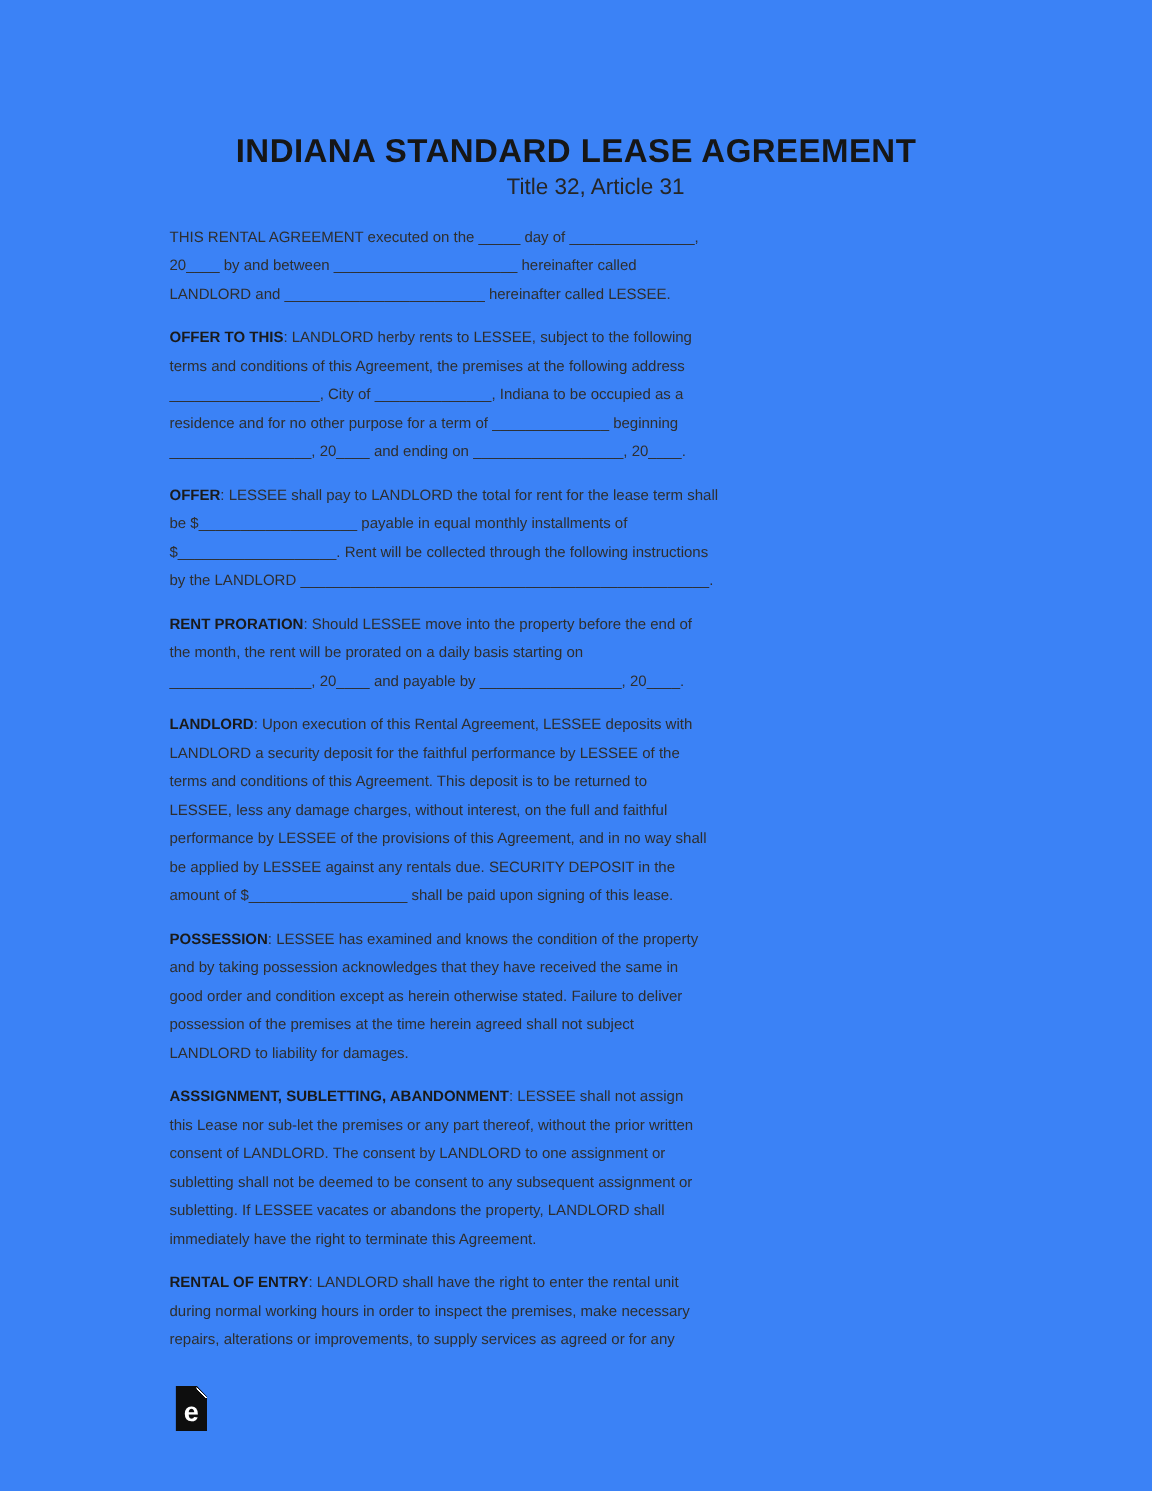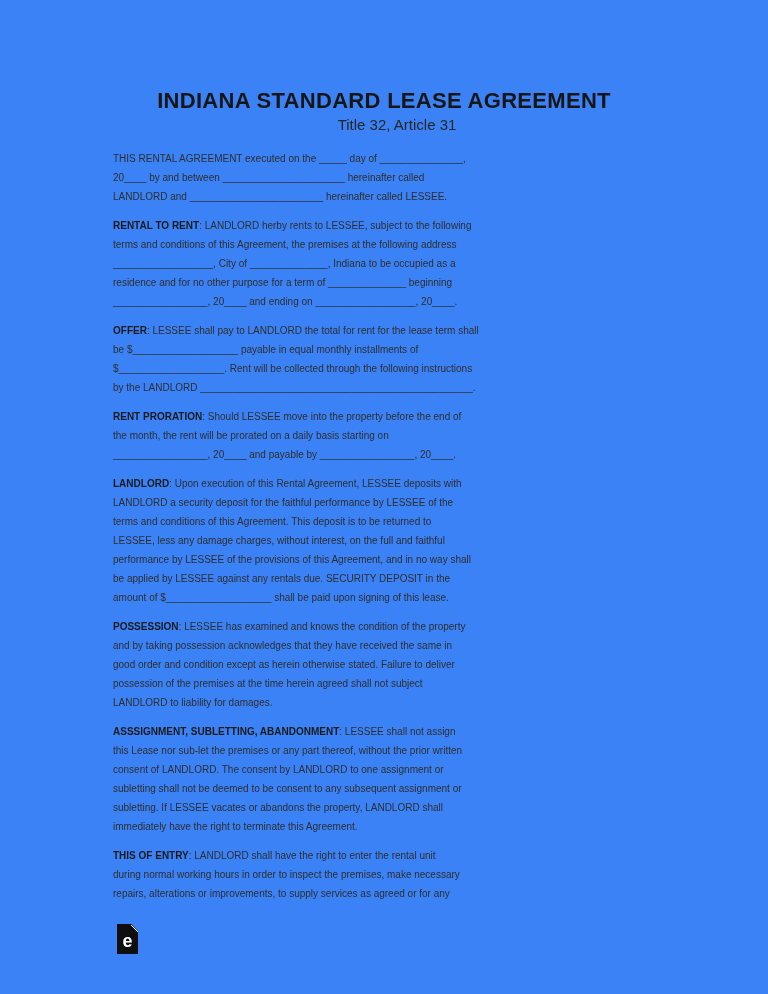--- a/index.html
+++ b/index.html
@@ -85,21 +85,21 @@
 
   <h1 class="doc-title">INDIANA STANDARD LEASE AGREEMENT</h1>
   <div class="doc-subtitle">Title 32, Article 31</div>
 
   <div class="content">
 
     <p class="para"><strong></strong><span>THIS RENTAL AGREEMENT executed on the _____ day of _______________,
 20____ by and between ______________________ hereinafter called
 LANDLORD and ________________________ hereinafter called LESSEE.</span></p>
 
-    <p class="para"><strong>RENTAL TO RENT</strong><span>: LANDLORD herby rents to LESSEE, subject to the following
+    <p class="para"><strong>OFFER TO THIS</strong><span>: LANDLORD herby rents to LESSEE, subject to the following
 terms and conditions of this Agreement, the premises at the following address
 __________________, City of ______________, Indiana to be occupied as a
 residence and for no other purpose for a term of ______________ beginning
 _________________, 20____ and ending on __________________, 20____.</span></p>
 
     <p class="para"><strong>OFFER</strong><span>: LESSEE shall pay to LANDLORD the total for rent for the lease term shall
 be $___________________ payable in equal monthly installments of
 $___________________. Rent will be collected through the following instructions
 by the LANDLORD _________________________________________________.</span></p>
 
@@ -121,21 +121,21 @@
 possession of the premises at the time herein agreed shall not subject
 LANDLORD to liability for damages.</span></p>
 
     <p class="para"><strong>ASSSIGNMENT, SUBLETTING, ABANDONMENT</strong><span>: LESSEE shall not assign
 this Lease nor sub-let the premises or any part thereof, without the prior written
 consent of LANDLORD. The consent by LANDLORD to one assignment or
 subletting shall not be deemed to be consent to any subsequent assignment or
 subletting. If LESSEE vacates or abandons the property, LANDLORD shall
 immediately have the right to terminate this Agreement.</span></p>
 
-    <p class="para"><strong>THIS OF ENTRY</strong><span>: LANDLORD shall have the right to enter the rental unit
+    <p class="para"><strong>RENTAL OF ENTRY</strong><span>: LANDLORD shall have the right to enter the rental unit
 during normal working hours in order to inspect the premises, make necessary
 repairs, alterations or improvements, to supply services as agreed or for any</span></p>
 
   </div>
 
   <div class="logo">
     <span class="logo-e">e</span>
   </div>
 
 </div>

